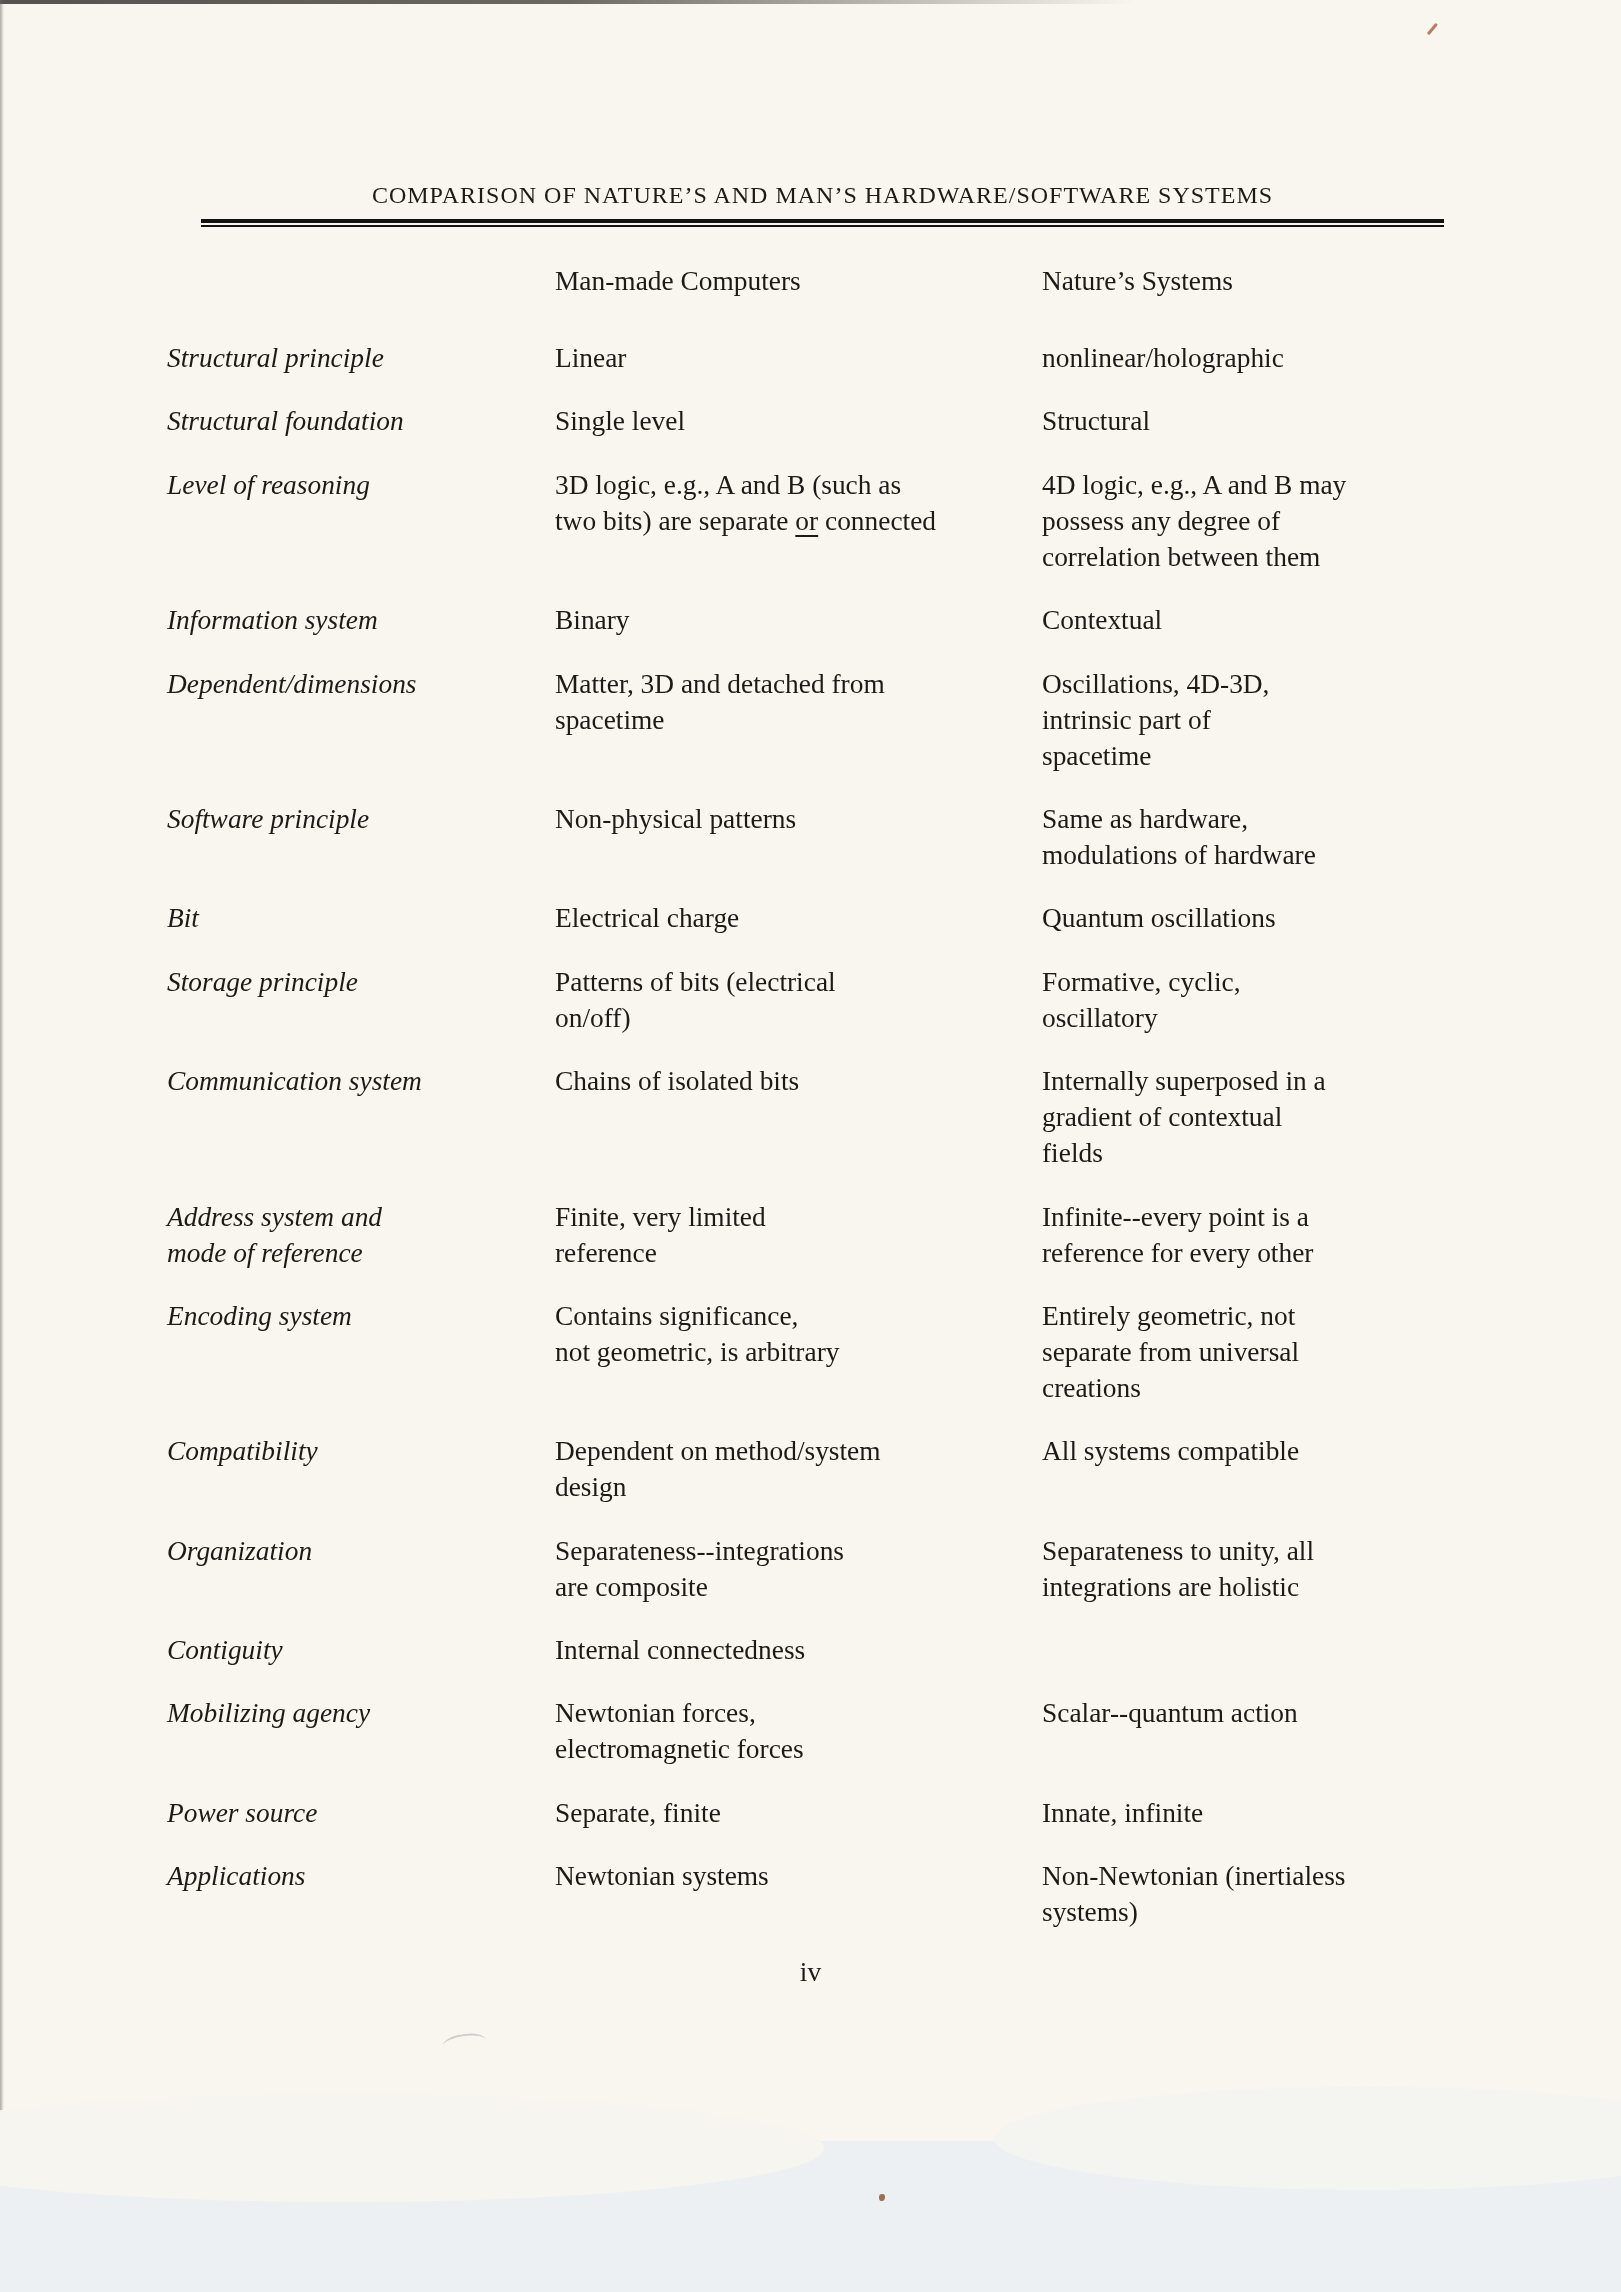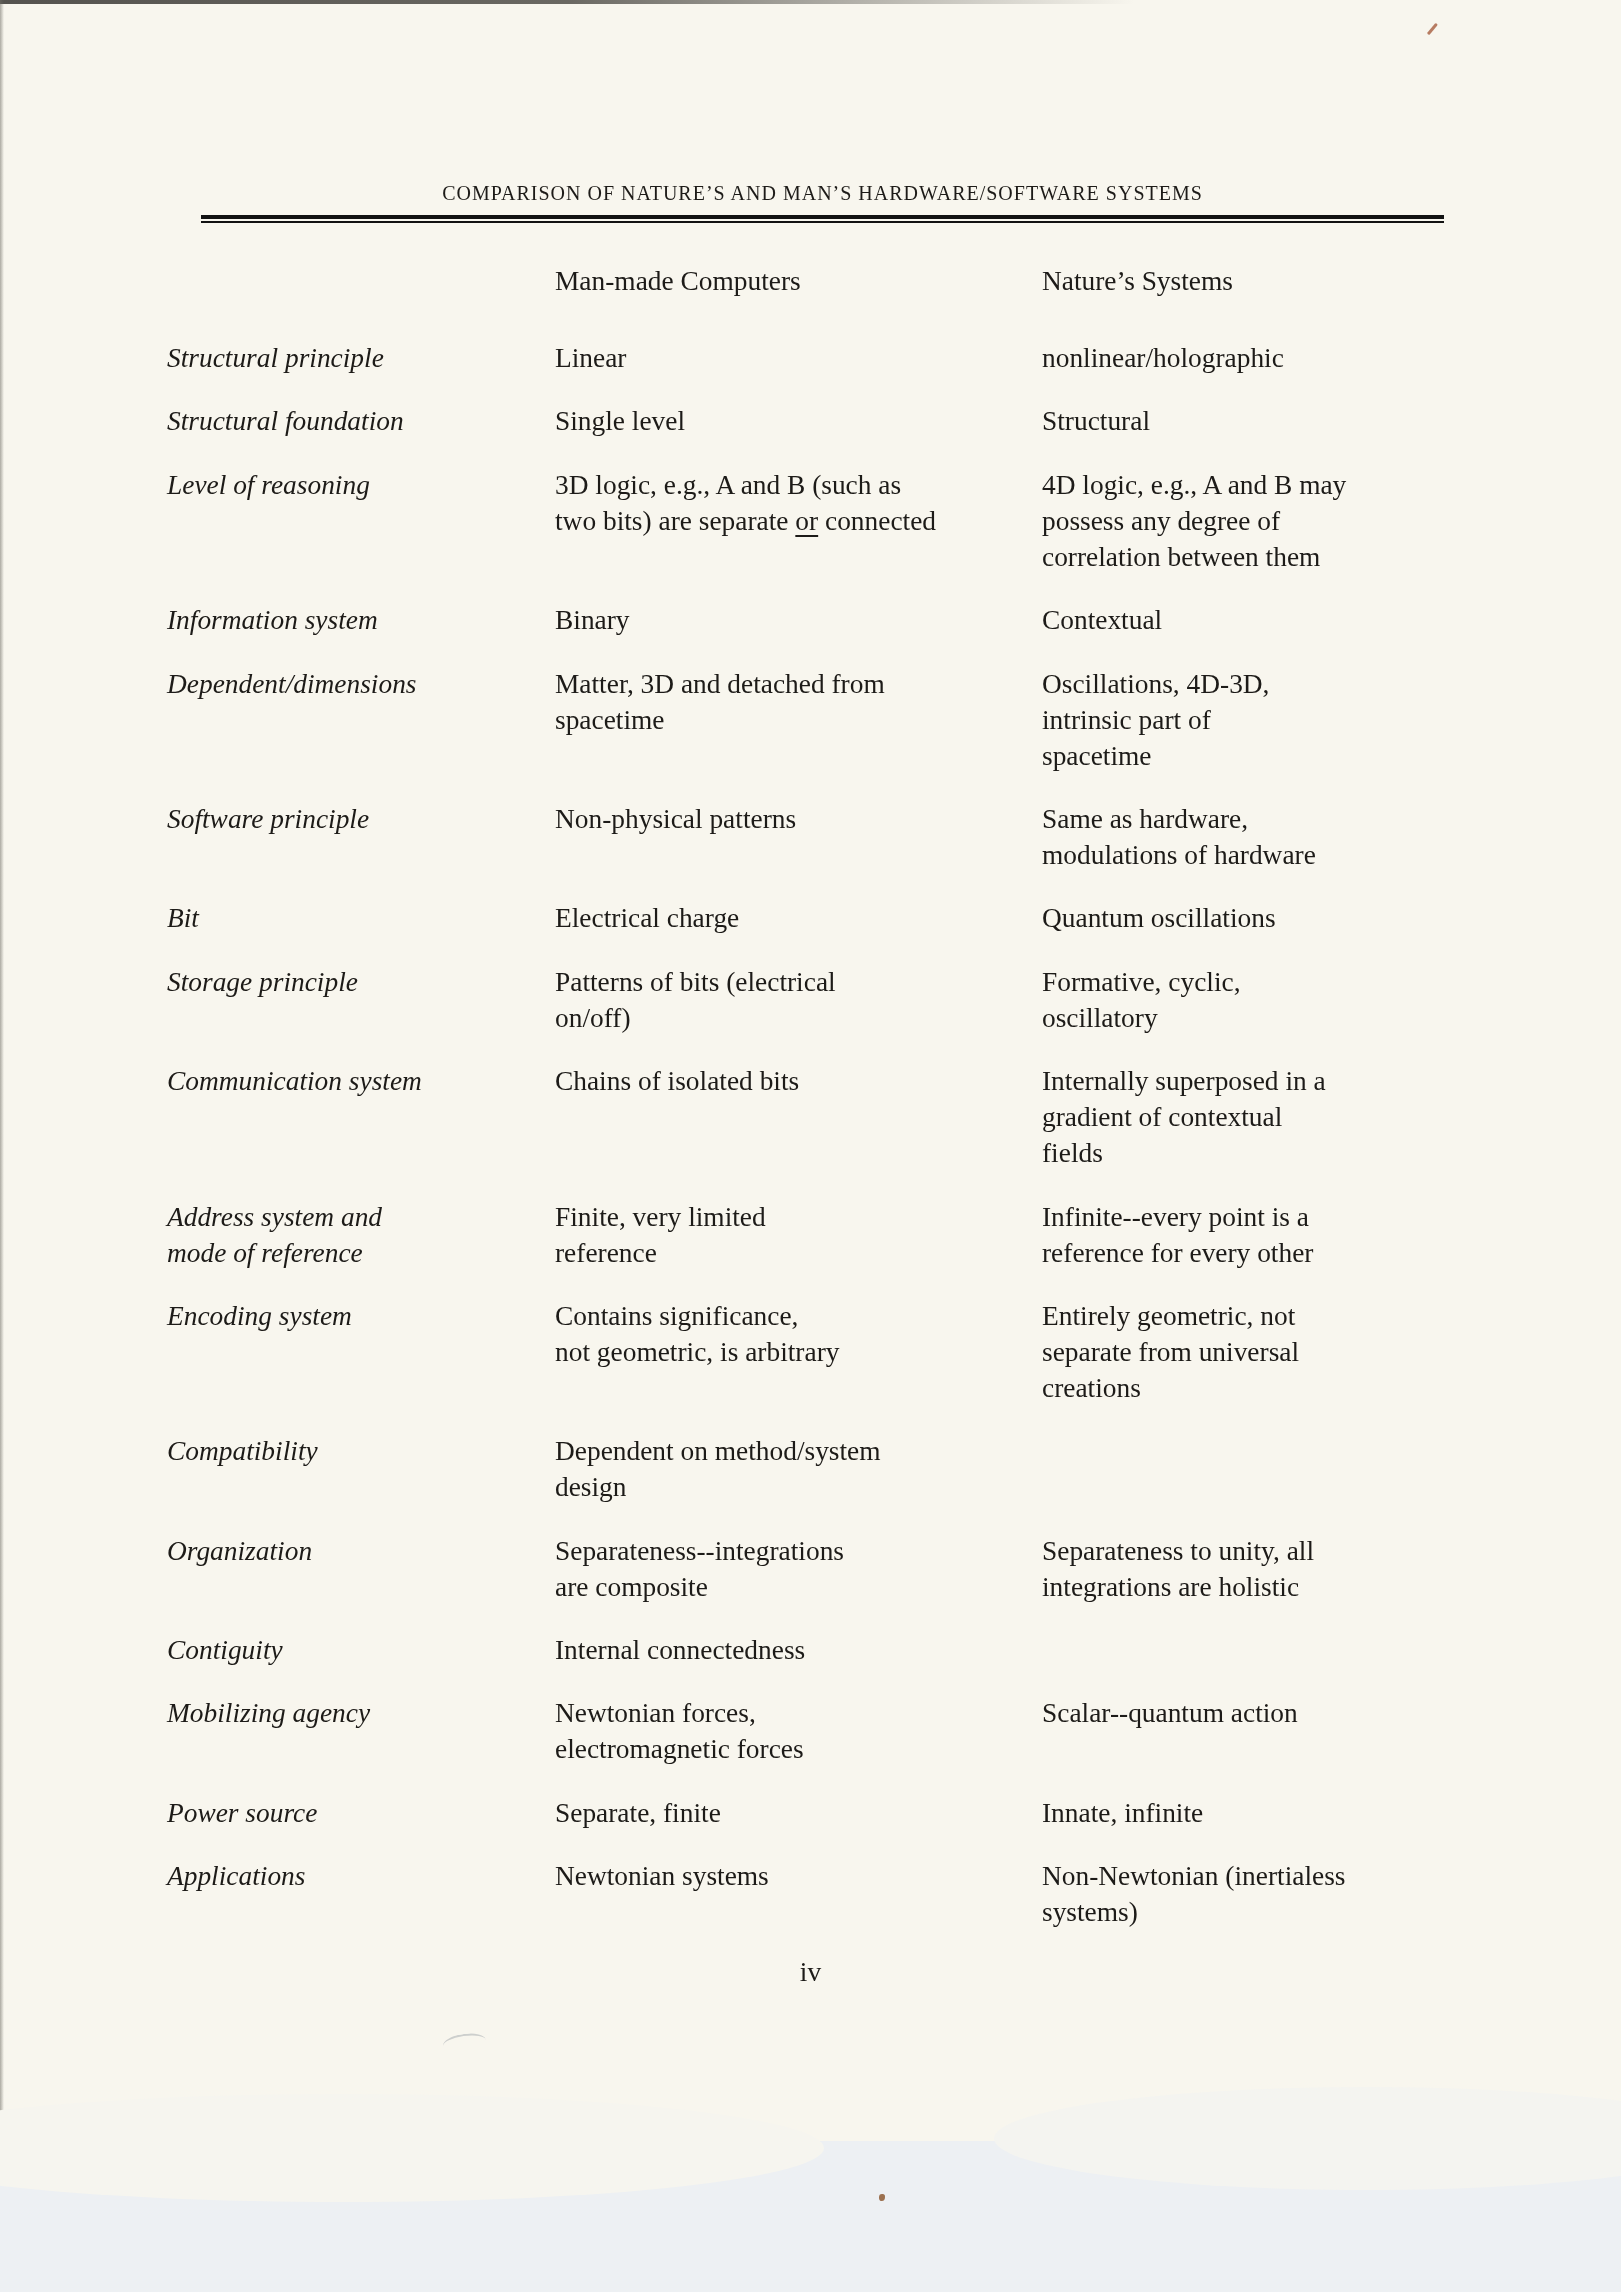--- a/index.html
+++ b/index.html
@@ -23,21 +23,21 @@
     background:#f4f4f0;border-radius:50%;}
   .mark-red{position:absolute;left:1431px;top:21.6px;width:2.9px;height:13.7px;background:#a65e3e;
     transform:rotate(40deg);opacity:.8;border-radius:2px;}
   .mark-squiggle{position:absolute;left:443px;top:2034px;width:43px;height:15.7px;
     border-top:2px solid #9aa0a6;border-radius:50%;opacity:.45;transform:rotate(-8deg);}
   .mark-speck{position:absolute;left:879px;top:2194px;width:5.9px;height:6.9px;background:#8d5a33;
     border-radius:50% 40% 55% 50%;opacity:.85;}
 
   
   .title-wrap{position:absolute;left:201px;top:182px;width:1243px;}
-  .title{margin:0;font-size:20px;font-weight:normal;letter-spacing:1px;text-align:center;white-space:nowrap;}
+  .title{margin:0;font-size:24px;font-weight:normal;letter-spacing:1px;text-align:center;white-space:nowrap;}
   .title-rule{margin-top:9.8px;height:2px;border-top:4.9px solid #121212;border-bottom:2px solid #121212;}
 
   
   .table{position:absolute;left:167px;top:263px;width:1289px;font-size:27.4px;line-height:36px;}
   .header-row{display:flex;margin-bottom:41px;}
   .row{display:flex;margin-bottom:27.4px;margin-top:12px;}
   .c{white-space:pre-line;}
   .c.label{width:388px;font-style:italic;padding-right:23.5px;box-sizing:border-box;}
   .c.manmade{width:487px;padding-right:23.5px;box-sizing:border-box;}
   .c.nature{width:410px;}
@@ -149,20 +149,21 @@
 not geometric, is arbitrary</div>
     <div class="c nature">Entirely geometric, not
 separate from universal
 creations</div>
   </div>
 
   <div class="row">
     <div class="c label">Compatibility</div>
     <div class="c manmade">Dependent on method/system
 design</div>
+    <div class="c nature">All systems compatible</div>
   </div>
 
   <div class="row">
     <div class="c label">Organization</div>
     <div class="c manmade">Separateness--integrations
 are composite</div>
     <div class="c nature">Separateness to unity, all
 integrations are holistic</div>
   </div>
 

